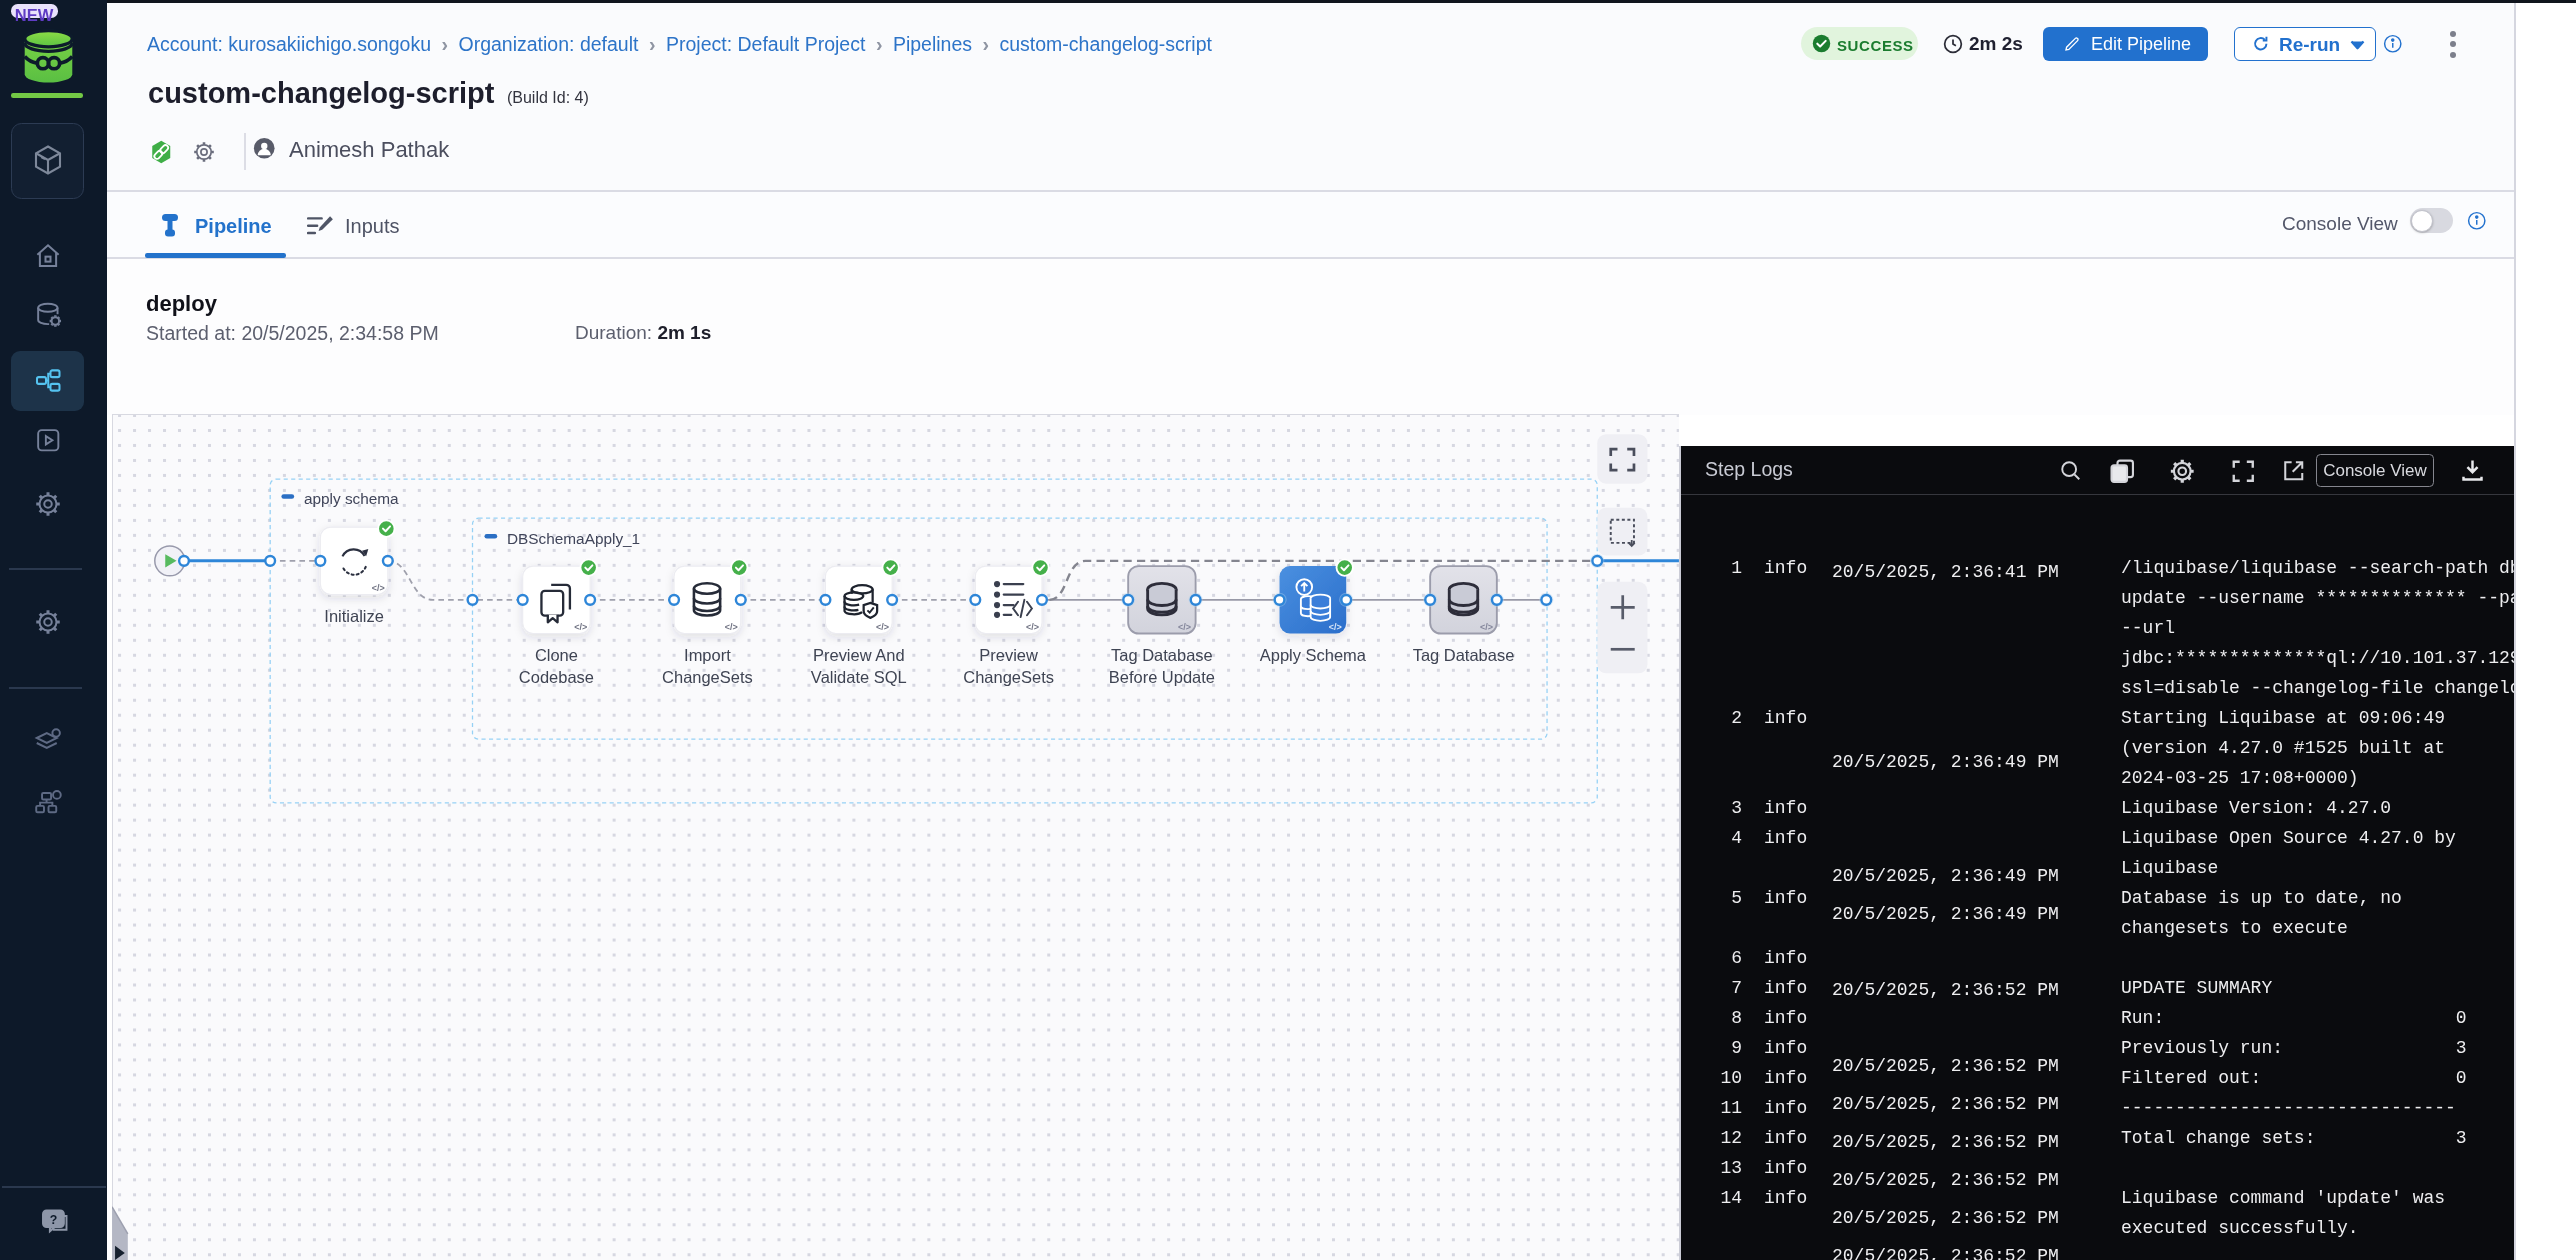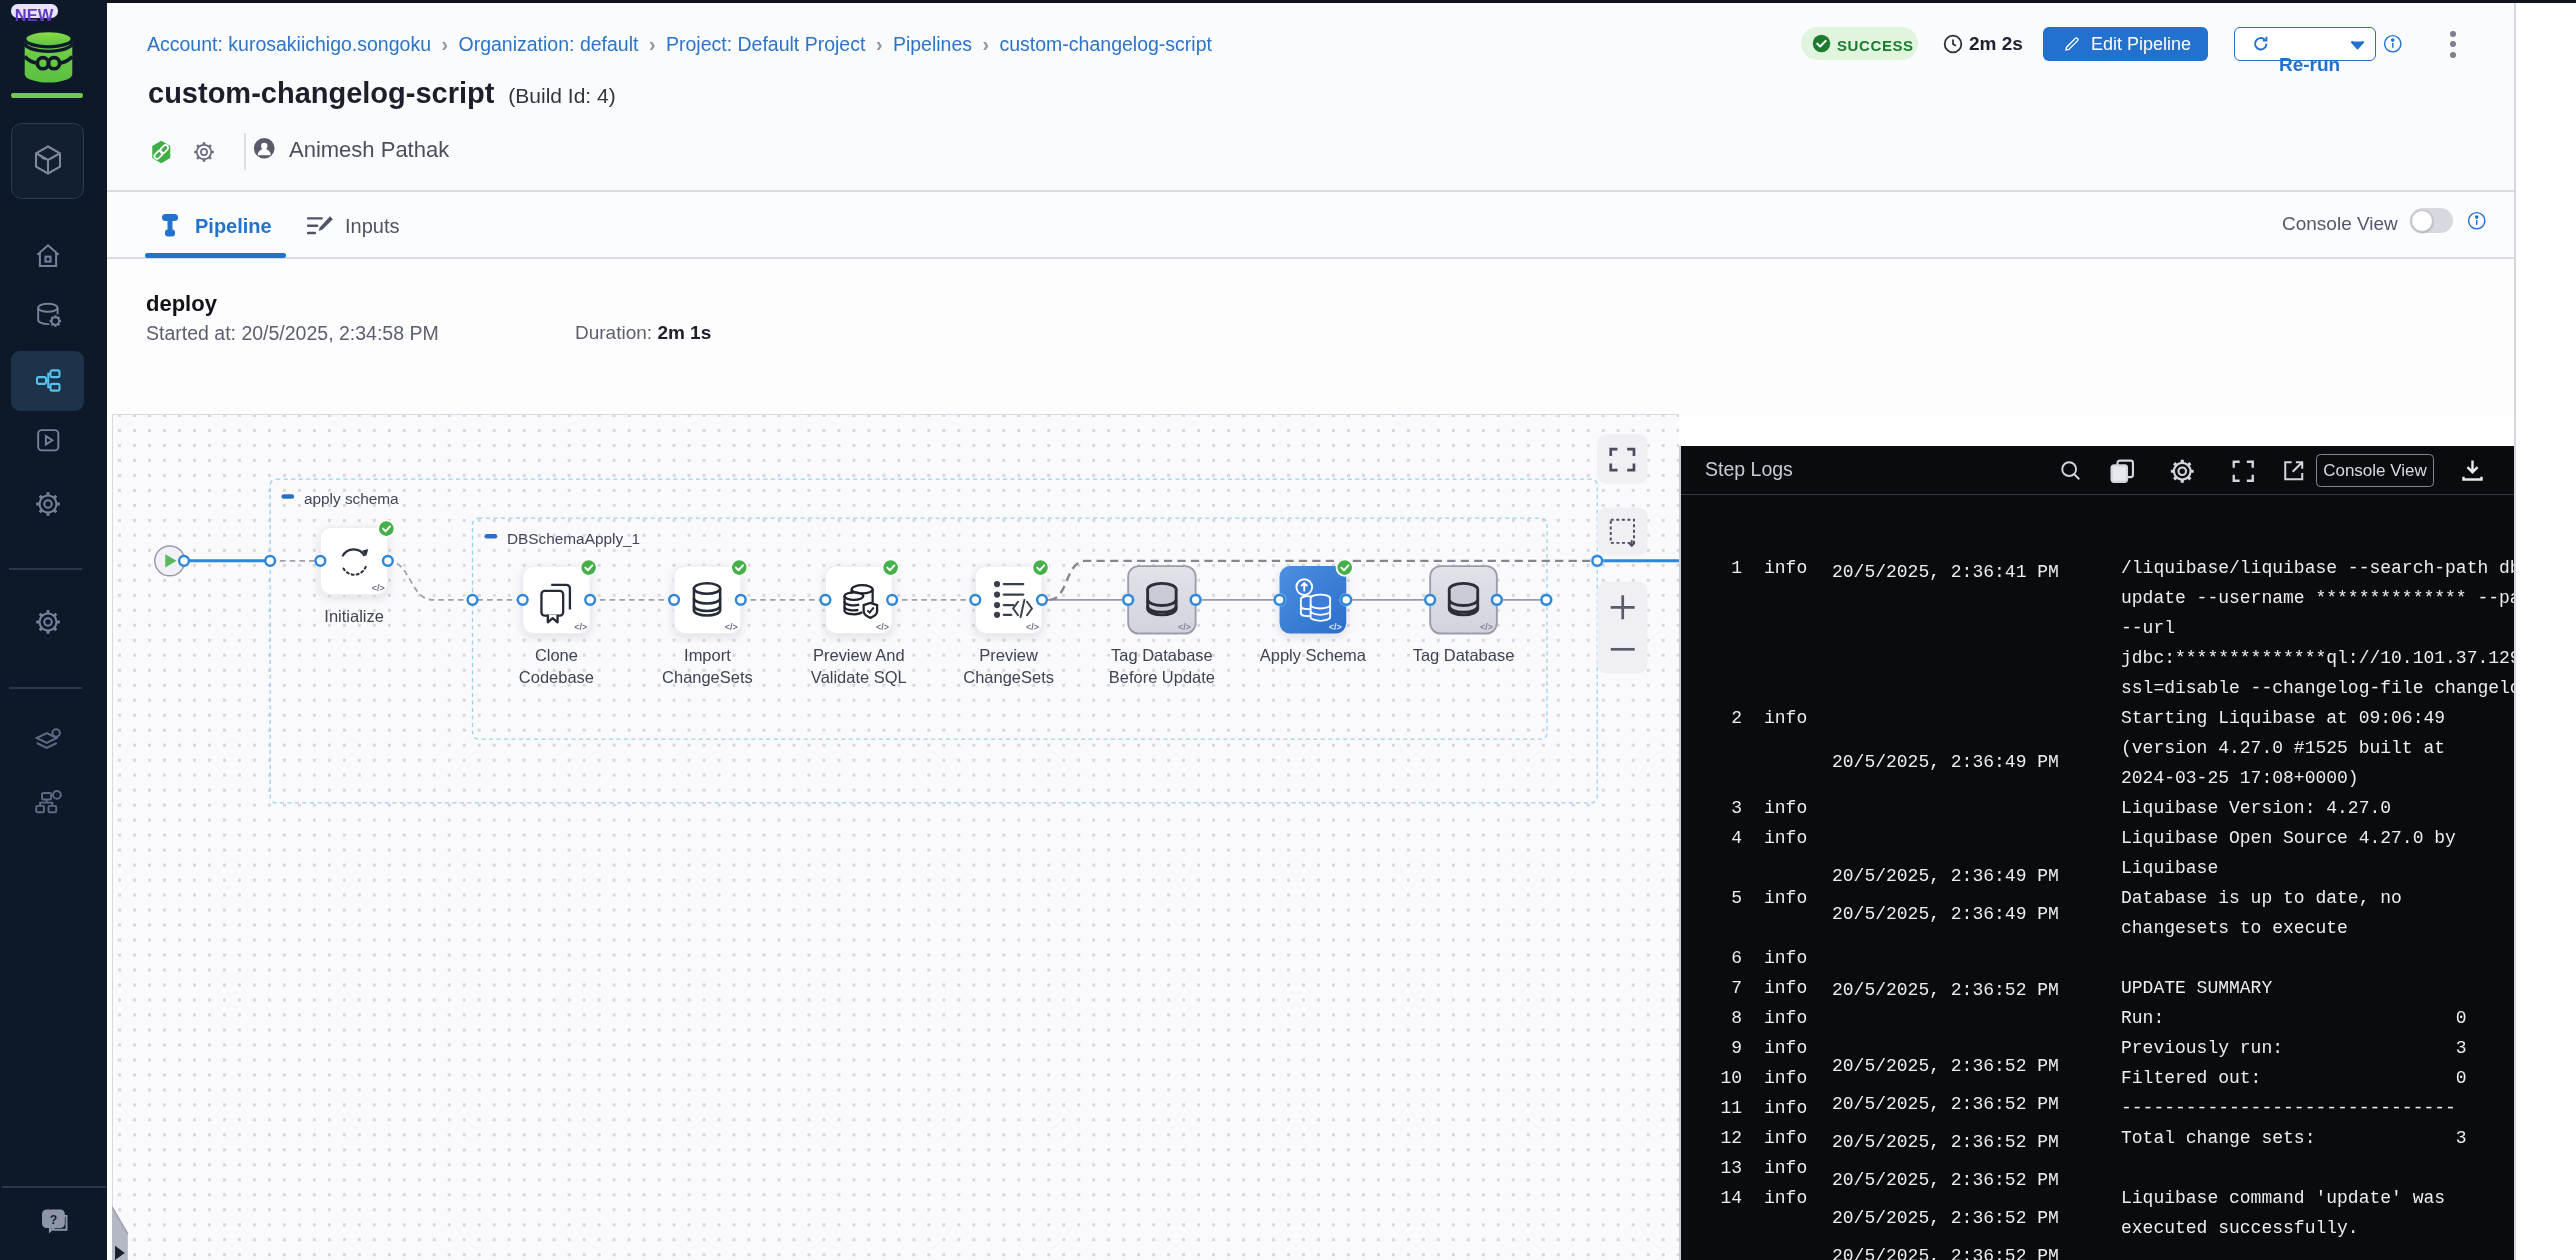--- a/index.html
+++ b/index.html
@@ -130,21 +130,21 @@
   <div class="abs" style="left:107px;top:257px;width:2407px;height:1.5px;background:#dadbe4;"></div>
 
   <div class="abs" style="left:2514px;top:3px;width:62px;height:1257px;background:#ffffff;border-left:2.2px solid #d5d6df;"></div>
 
   <div id="header-content">
 
     <div class="abs" style="left:147px;top:33px;font-size:19.5px;color:#2d74c8;white-space:nowrap;">
       <span>Account: kurosakiichigo.songoku</span><span style="color:#8f95a3;font-weight:bold;padding:0 10.5px;">›</span><span>Organization: default</span><span style="color:#8f95a3;font-weight:bold;padding:0 10.5px;">›</span><span>Project: Default Project</span><span style="color:#8f95a3;font-weight:bold;padding:0 10.5px;">›</span><span>Pipelines</span><span style="color:#8f95a3;font-weight:bold;padding:0 10.5px;">›</span><span>custom-changelog-script</span>
     </div>
 
-    <div class="abs" style="left:148px;top:77px;font-size:29px;color:#1d1e2c;font-weight:bold;white-space:nowrap;">custom-changelog-script <span style="font-weight:normal;font-size:21px;color:#33343f;">&nbsp;(Build Id: 4)</span></div>
+    <div class="abs" style="left:148px;top:77px;font-size:29px;color:#1d1e2c;font-weight:bold;white-space:nowrap;">custom-changelog-script <span style="font-weight:normal;font-size:16px;color:#33343f;">&nbsp;(Build Id: 4)</span></div>
 
     <svg class="abs" style="left:150px;top:140px;" width="22.5" height="24" viewBox="0 0 30 32">
       <path d="M15 1 L27 8 L27 24 L15 31 L3 24 L3 8 Z" fill="#3fae47" rx="4"></path>
       <g stroke="#fff" stroke-width="2.4" fill="none" stroke-linecap="round" transform="rotate(-45 15 16)">
         <rect x="3.5" y="12.5" width="12" height="7" rx="3.5"></rect>
         <rect x="14.5" y="12.5" width="12" height="7" rx="3.5"></rect>
       </g>
     </svg>
     <svg class="abs" style="left:192px;top:140px;" width="24" height="24" viewBox="0 0 24 24" fill="none" stroke="#6a6d7d">
       <circle cx="12" cy="12" r="3.1" stroke-width="1.7"></circle>
@@ -175,21 +175,21 @@
     <div class="abs" style="left:2043px;top:27px;width:165px;height:34px;background:#2271ce;border-radius:6px;"></div>
     <svg class="abs" style="left:2063px;top:35px;" width="18" height="18" viewBox="0 0 24 24" fill="none" stroke="#fff" stroke-width="1.8">
       <path d="M4 20 L4.8 16.2 L16.5 4.5 a1.9 1.9 0 0 1 2.7 0 l0.3 0.3 a1.9 1.9 0 0 1 0 2.7 L7.8 19.2 Z"></path>
     </svg>
     <div class="abs" style="left:2091px;top:34px;font-size:18px;color:#fff;font-weight:normal;">Edit Pipeline</div>
     <div class="abs" style="left:2234px;top:27px;width:142px;height:34px;background:#fff;border:1.9px solid #2271ce;border-radius:6px;"></div>
     <svg class="abs" style="left:2251px;top:34px;" width="19.5" height="19.5" viewBox="0 0 24 24" fill="none" stroke="#2271ce" stroke-width="2.4">
       <path d="M19 12 a7 7 0 1 1 -2.05 -4.95"></path>
       <path d="M19 3.5 L19 8 L14.5 8" fill="none"></path>
     </svg>
-    <div class="abs" style="left:2279px;top:34px;font-size:19px;color:#2271ce;font-weight:bold;margin-top:20px;">Re-run</div>
+    <div class="abs" style="left:2279px;top:34px;font-size:19px;color:#2271ce;font-weight:bold;">Re-run</div>
     <svg class="abs" style="left:2350px;top:40px;" width="15" height="10.5" viewBox="0 0 20 14">
         <path d="M2 2 L10 11 L18 2" fill="#2271ce" stroke="#2271ce" stroke-width="3" stroke-linejoin="round"></path>
       </svg>
     <svg class="abs" style="left:2383px;top:34px;" width="19.5" height="19.5" viewBox="0 0 24 24" fill="none" stroke="#2271ce" stroke-width="1.8">
       <circle cx="12" cy="12" r="10"></circle>
       <path d="M12 11 L12 17"></path>
         <circle cx="12" cy="7.5" r="1.3" fill="#2271ce"></circle>
     </svg>
     <div class="abs" style="left:2450px;top:31px;width:6px;height:6px;border-radius:50%;background:#7c7f8c;"></div>
     <div class="abs" style="left:2450px;top:41px;width:6px;height:6px;border-radius:50%;background:#7c7f8c;"></div>

